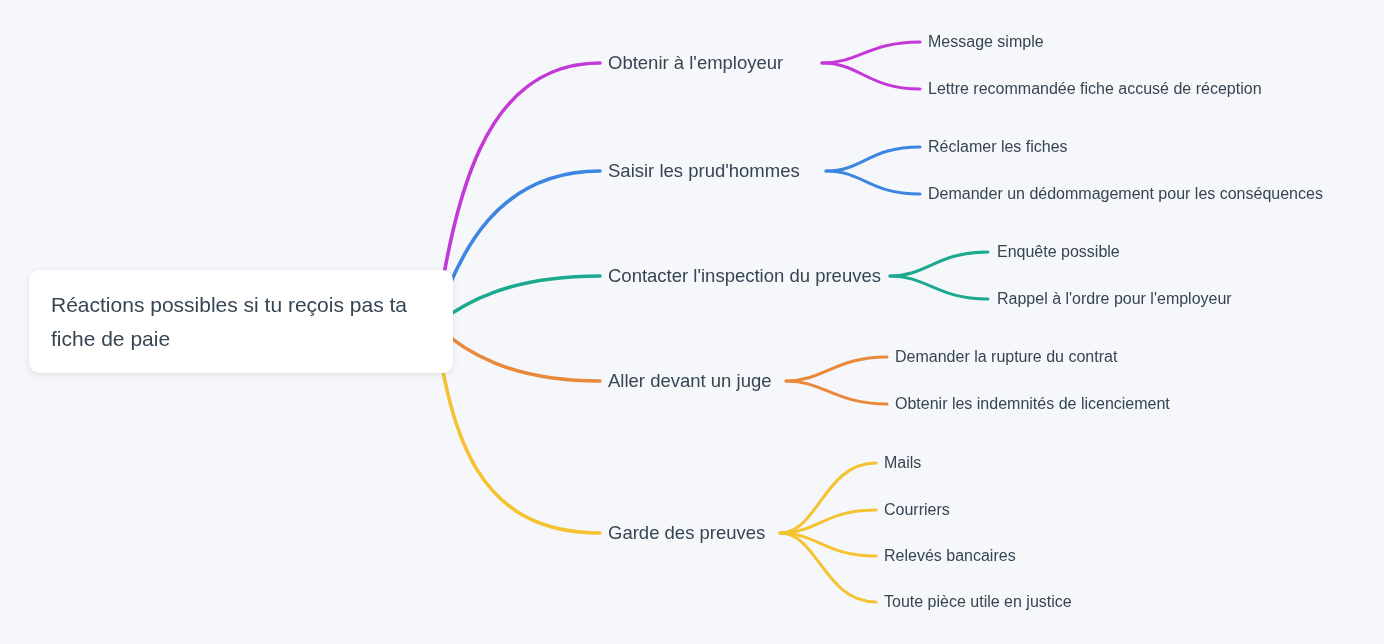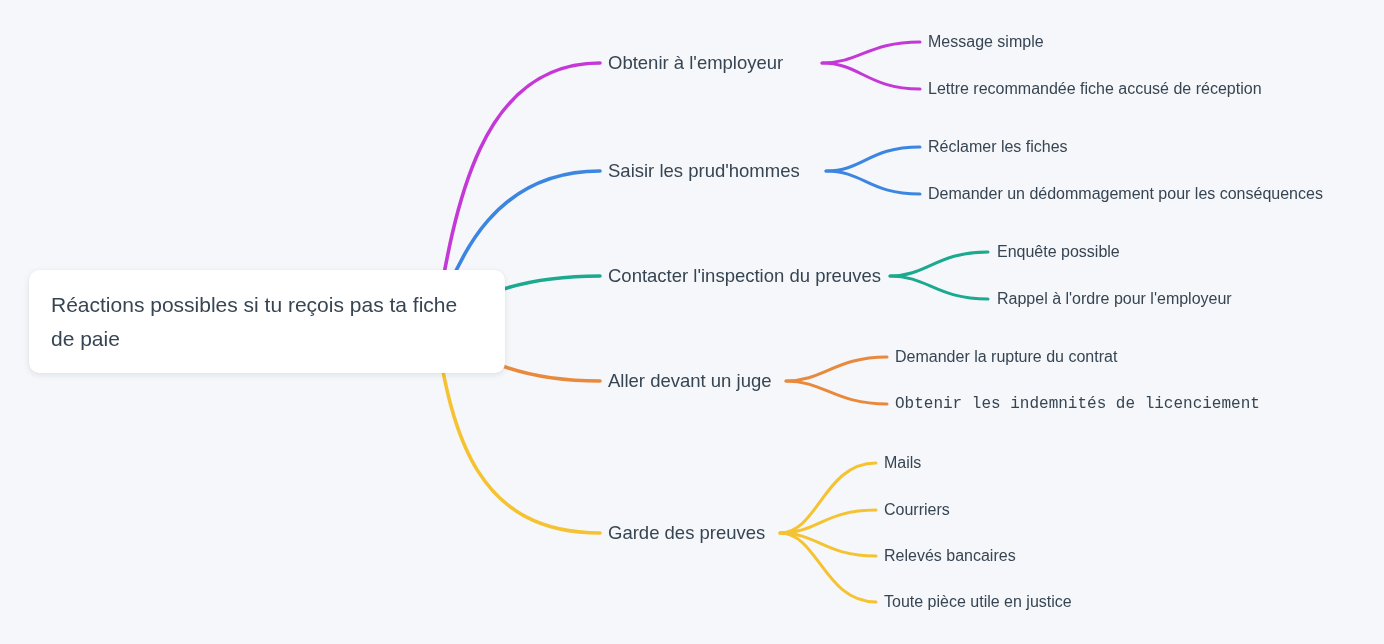--- a/index.html
+++ b/index.html
@@ -16,21 +16,21 @@
   .links{
     position:absolute;left:0;top:0;width:1384px;height:644px;
     display:block;
   }
   .links path{fill:none;stroke-linecap:round;}
   .links path.lvl1{stroke-width:3.6px;}
   .links path.lvl2{stroke-width:3px;}
   .root-card{
     position:absolute;
     left:29px;top:270px;
-    width:476px;height:103px;
+    width:424px;height:103px;
     box-sizing:border-box;
     background:#ffffff;
     border-radius:10px;
     box-shadow:0 2px 6px rgba(30,41,59,0.10), 0 0 1px rgba(30,41,59,0.08);
     display:flex;align-items:center;
     padding:0 22px;
     font-size:21px;line-height:34px;
     color:#374553;
     cursor:pointer;
   }
@@ -86,20 +86,20 @@
   <div class="node child" style="left:928px;top:42px;">Message simple</div>
   <div class="node child" style="left:928px;top:89px;">Lettre recommandée fiche accusé de réception</div>
 
   <div class="node child" style="left:928px;top:147px;">Réclamer les fiches</div>
   <div class="node child" style="left:928px;top:194px;">Demander un dédommagement pour les conséquences</div>
 
   <div class="node child" style="left:997px;top:252px;">Enquête possible</div>
   <div class="node child" style="left:997px;top:299px;">Rappel à l'ordre pour l'employeur</div>
 
   <div class="node child" style="left:895px;top:357px;">Demander la rupture du contrat</div>
-  <div class="node child" style="left:895px;top:404px;font-family:Liberation Mono, monospace;">Obtenir les indemnités de licenciement</div>
+  <div class="node child" style="left:895px;top:404px;">Obtenir les indemnités de licenciement</div>
 
   <div class="node child" style="left:884px;top:463px;">Mails</div>
   <div class="node child" style="left:884px;top:510px;">Courriers</div>
   <div class="node child" style="left:884px;top:556px;">Relevés bancaires</div>
   <div class="node child" style="left:884px;top:602px;">Toute pièce utile en justice</div>
 
 </div>
 
 </body></html>

